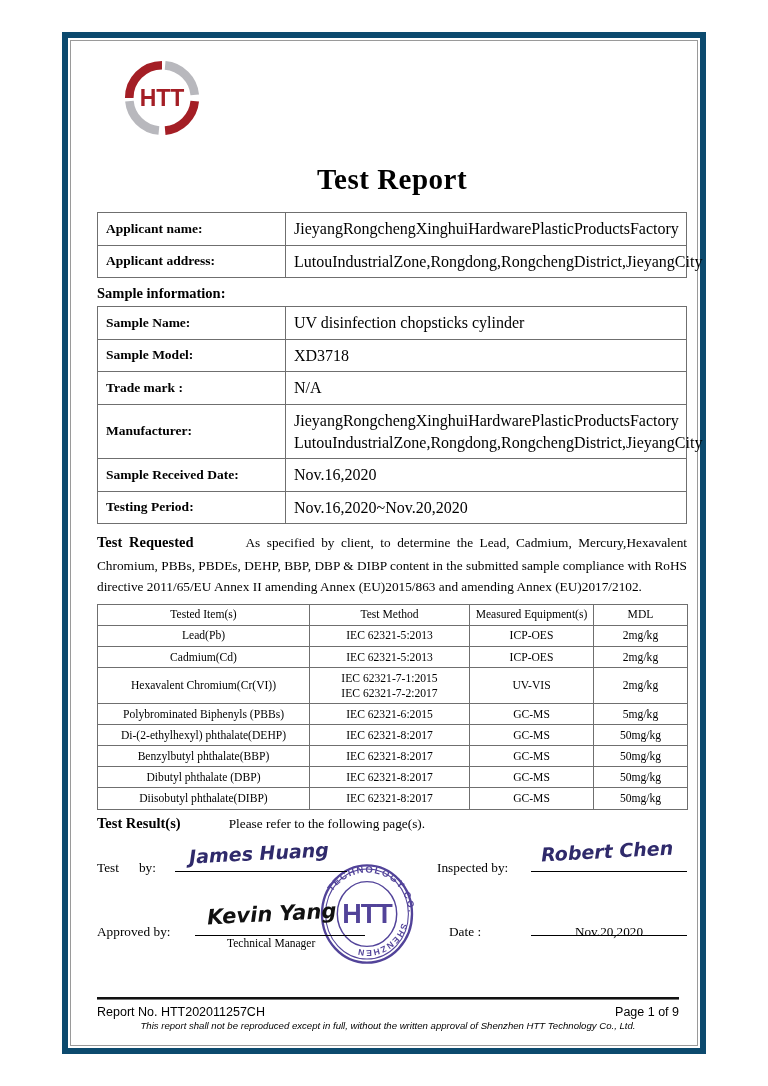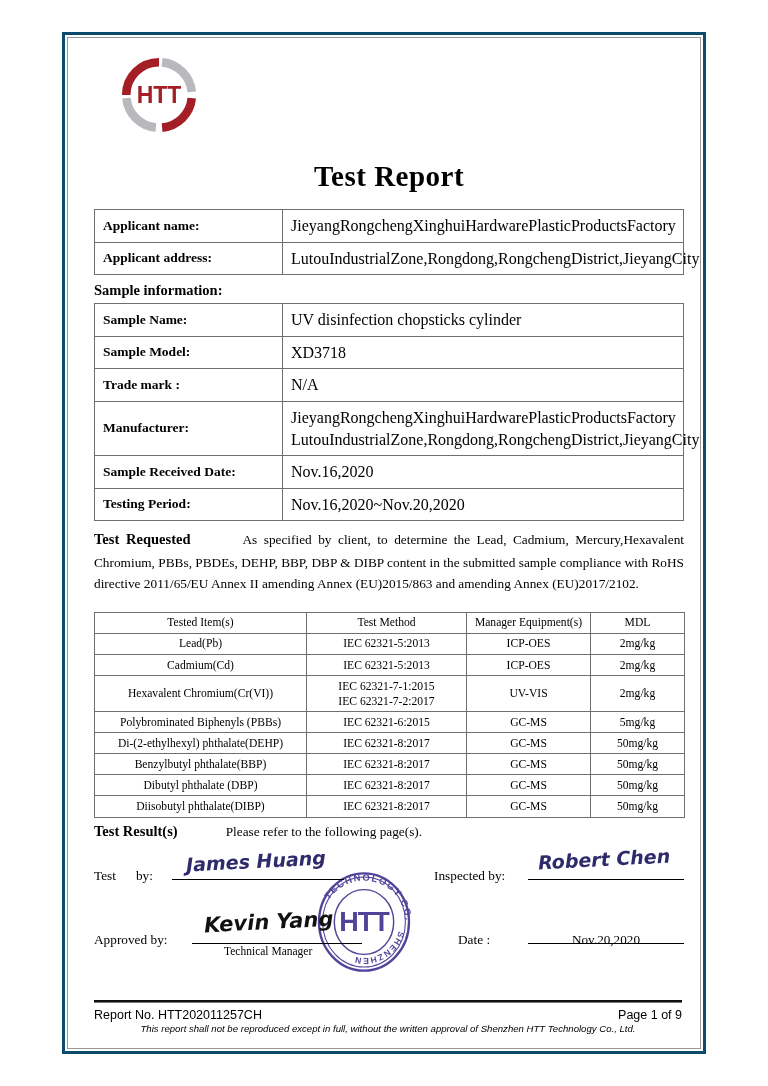--- a/index.html
+++ b/index.html
@@ -11,21 +11,21 @@
     width: 768px; height: 1086px;
     font-family: "Liberation Serif", serif;
     color: #000;
     position: relative;
     overflow: hidden;
   }
   .page-frame {
     position: absolute;
     left: 62px; top: 32px;
     width: 644px; height: 1022px;
-    border: 3px solid #0c4a6e;
+    border: 6px solid #0c4a6e;
     padding: 2px;
   }
   .page-frame-inner {
     width: 100%; height: 100%;
     border: 1px solid #9a9a9a;
     position: relative;
     padding: 0;
   }
   .content {
     position: absolute;
@@ -101,21 +101,21 @@
     font-weight: bold;
     font-size: 14.5px;
     margin-right: 52px;
   }
 
   
   table.method {
     width: 100%;
     border-collapse: collapse;
     table-layout: fixed;
-    margin-top: 17px;
+    margin-top: 6px;
   }
   table.method td, table.method th {
     border: 1px solid #6f6f6f;
     text-align: center;
     font-size: 11.6px;
     font-weight: normal;
     padding: 2.5px 3px;
     line-height: 1.3;
   }
   table.method .c-item { width: 212px; }
@@ -284,21 +284,21 @@
     <div class="req-block">
       <span class="lead">Test Requested</span><span>As specified by client, to determine the Lead, Cadmium, Mercury,Hexavalent Chromium, PBBs, PBDEs, DEHP, BBP, DBP &amp; DIBP content in the submitted sample compliance with RoHS directive 2011/65/EU Annex II amending Annex (EU)2015/863 and amending Annex (EU)2017/2102.</span>
     </div>
 
 
     <table class="method">
       <thead>
         <tr>
           <th class="c-item">Tested Item(s)</th>
           <th class="c-meth">Test Method</th>
-          <th class="c-eqp">Manager    Equipment(s)</th>
+          <th class="c-eqp">Measured    Equipment(s)</th>
           <th class="c-mdl">MDL</th>
         </tr>
       </thead>
       <tbody>
         <tr>
           <td>Lead(Pb)</td>
           <td>IEC 62321-5:2013</td>
           <td>ICP-OES</td>
           <td>2mg/kg</td>
         </tr>
@@ -384,21 +384,21 @@
         <span class="sg-line" style="left:434px; top:0; width:156px;"></span>
         <span class="sg-ink" style="left:444px; top:-6px;">Robert Chen</span>
       </div>
 
       <div class="sign-row" style="margin-top:16px;">
         <span class="sg-label" style="left:0; top:14px;">Approved by:</span>
         <span class="sg-line" style="left:98px; top:0; width:170px;"></span>
         <span class="sg-ink black" style="left:110px; top:-8px; font-size:21px;">Kevin Yang</span>
         <span class="sg-sub" style="left:130px; top:27px;">Technical Manager</span>
 
-        <span class="sg-label" style="left:364px; top:14px;">Date :</span>
+        <span class="sg-label" style="left:352px; top:14px;">Date :</span>
         <span class="sg-line" style="left:434px; top:0; width:156px;"></span>
         <span class="sg-date" style="left:434px; top:14px; width:156px;">Nov.20,2020</span>
       </div>
 
     </div>
 
   </div>
 
   <div class="footer">
     <div class="footer-rule"></div>

